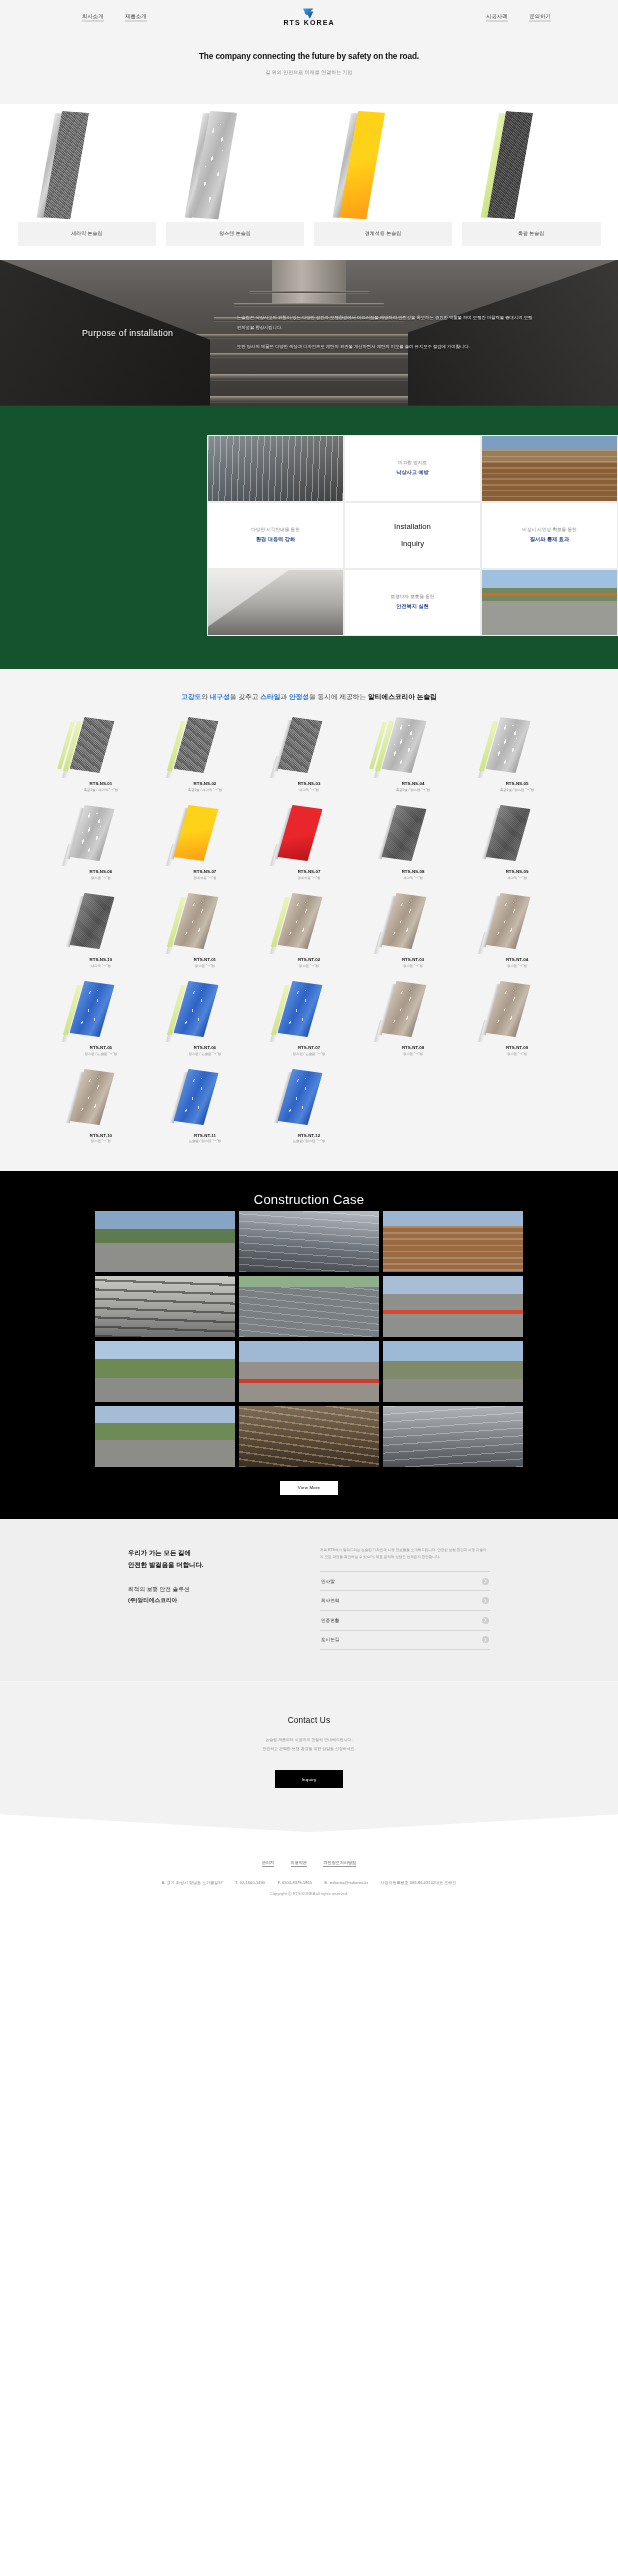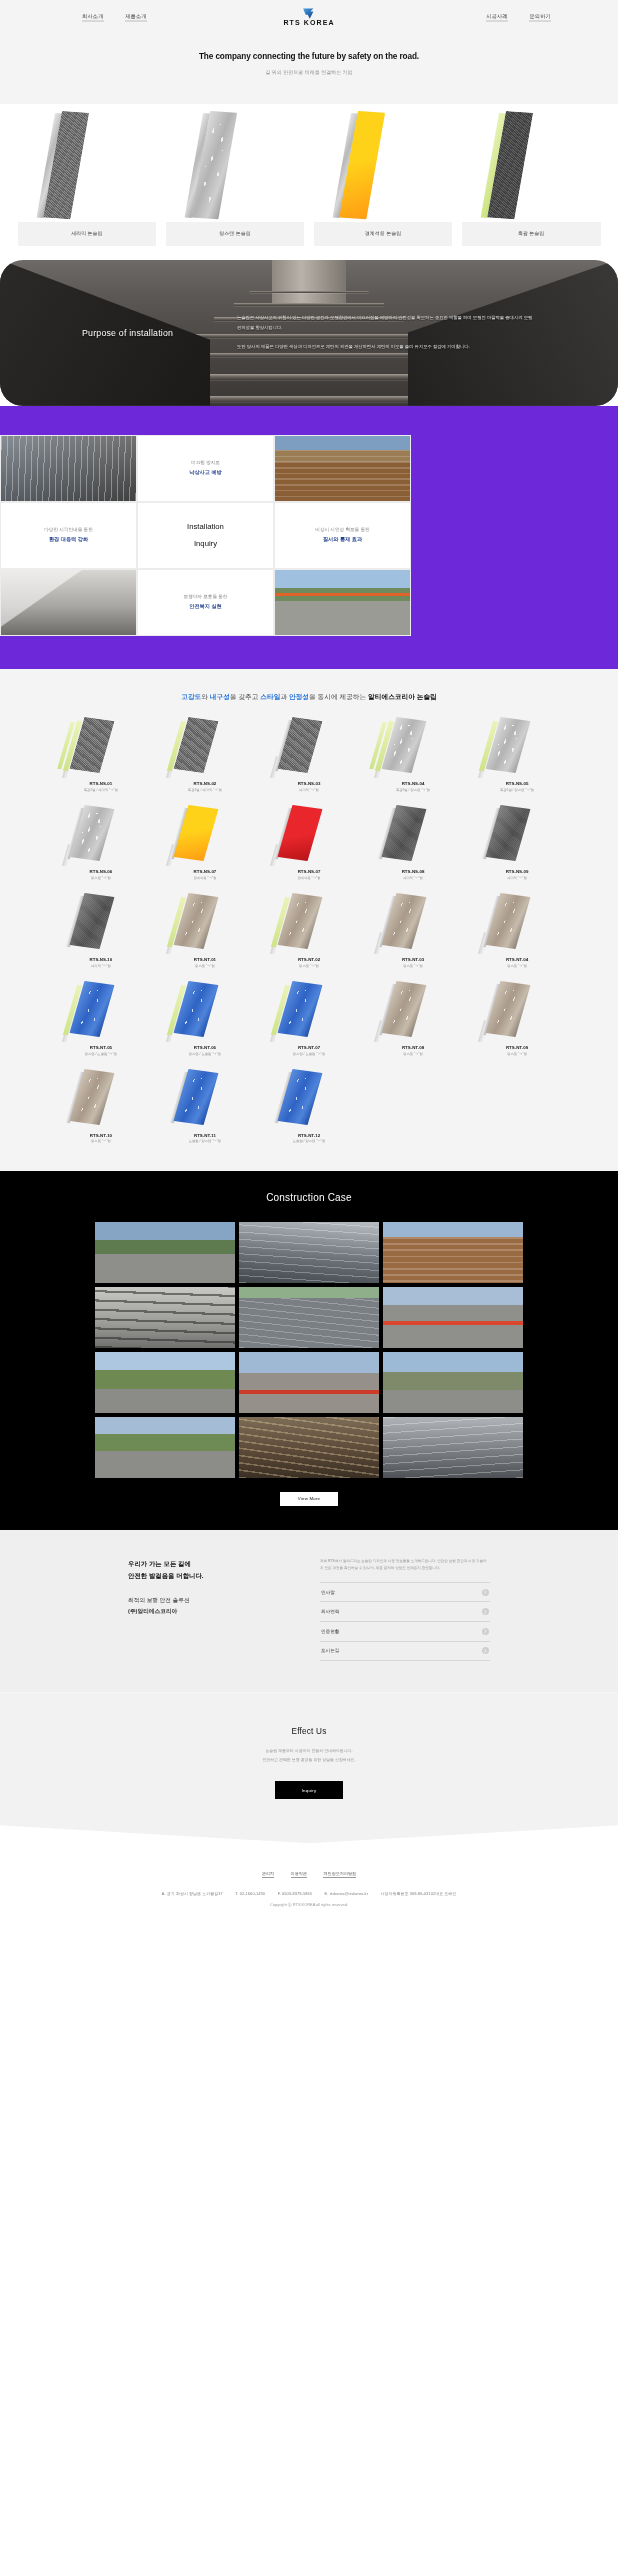--- a/index.html
+++ b/index.html
@@ -118,21 +118,20 @@
   .lume { background:linear-gradient(100deg,#e8f3b8,#c9e27e); }
 
   
   .purpose {
     position:relative;
     height:146px;
     background:
       linear-gradient(180deg,#6d6a67 0%,#5a5754 26%,#4b4845 55%,#3a3734 100%);
     overflow:hidden;
     color:#fff;
-    border-radius:23px;
   }
   .stairs { position:absolute; inset:0; }
   .stairs .wall-l {
     position:absolute; left:0; top:0; width:34%; height:100%;
     background:linear-gradient(120deg,#2c2a28,#1b1a19);
     clip-path:polygon(0 0,100% 55%,100% 100%,0 100%);
   }
   .stairs .wall-r {
     position:absolute; right:0; top:0; width:34%; height:100%;
     background:linear-gradient(240deg,#3a3836,#222120);
@@ -154,21 +153,21 @@
     padding:0 82px; height:100%;
   }
   .purpose-head {
     font-size:8.8px; font-weight:400; letter-spacing:0.2px;
     width:155px; flex:none; text-shadow:0 0.5px 1.5px rgba(0,0,0,.6);
   }
   .purpose-body { font-size:4.3px; line-height:2.4; color:#f0f0f0; text-shadow:0 0.5px 1px rgba(0,0,0,.7);}
   .purpose-body p + p { margin-top:8.2px; }
 
   
-  .effect-wrap { background:#6d28d9; padding:29px 0 33px; display:flex; justify-content:flex-start; }
+  .effect-wrap { background:#14532d; padding:29px 0 33px; display:flex; justify-content:flex-end; }
   .effect-grid {
     width:411px;
     display:grid;
     grid-template-columns:repeat(3,137px);
     grid-template-rows:repeat(3,67px);
     border-collapse:collapse;
   }
   .cell { position:relative; overflow:hidden; border:0.5px solid #ececec; }
   .cell.text {
     display:flex; flex-direction:column; align-items:center; justify-content:center;
@@ -250,21 +249,21 @@
       radial-gradient(ellipse 1px 3.1px at 40% 54%,#cfe0ff 60%,transparent 61%),
       radial-gradient(ellipse 1px 3.1px at 68% 68%,#cfe0ff 60%,transparent 61%),
       radial-gradient(ellipse 1px 3.1px at 30% 78%,#cfe0ff 60%,transparent 61%),
       radial-gradient(circle 0.8px at 52% 14%,#cfe0ff 60%,transparent 61%);}
   .grey-flat { background:linear-gradient(105deg,#7e7e7e,#4e4e4e 60%,#666); }
   .grey-flat::after{content:"";position:absolute;inset:0;
     background:repeating-linear-gradient(118deg,rgba(255,255,255,.10) 0 0.5px,transparent 0.5px 1.5px);}
 
   
   .cases { background:#000; padding:20.6px 0 24px; color:#fff; }
-  .cases h2 { text-align:center; font-size:10px; font-weight:400; margin-bottom:19px; letter-spacing:0.2px;}
+  .cases h2 { text-align:center; font-size:13px; font-weight:400; margin-bottom:4px; letter-spacing:0.2px;}
   .case-grid {
     width:428px; margin:0 auto;
     display:grid; grid-template-columns:repeat(3,1fr);
     gap:4.1px;
   }
   .case-item { height:61px; position:relative; overflow:hidden; background:#222; }
   .more-wrap { display:flex; justify-content:center; margin-top:13.4px; }
   .more-btn {
     background:#fff; color:#111; font-size:4.4px; border:none;
     padding:4.6px 17.5px; cursor:pointer; letter-spacing:0.2px;
@@ -749,21 +748,21 @@
             <svg width="3.1" height="4.1" viewBox="0 0 6 8">
               <path d="M1 1 L4.5 4 L1 7" stroke="#fff" stroke-width="1.2" fill="none" stroke-linecap="round"></path>
             </svg>
           </span>
         </div>
       </div>
   </div>
 </section>
 
 <section class="contact">
-  <h2>Effect Us</h2>
+  <h2>Contact Us</h2>
   <p>
     <span>논슬립 제품부터 시공까지 친절히 안내해드립니다.</span><br>
     <span>안전하고 완벽한 보행 환경을 위한 상담을 신청하세요.</span>
   </p>
   <button class="inquiry-btn">Inquiry</button>
 </section>
 
 <footer class="footer">
   <div class="footer-links">
     <span>관리자</span>

